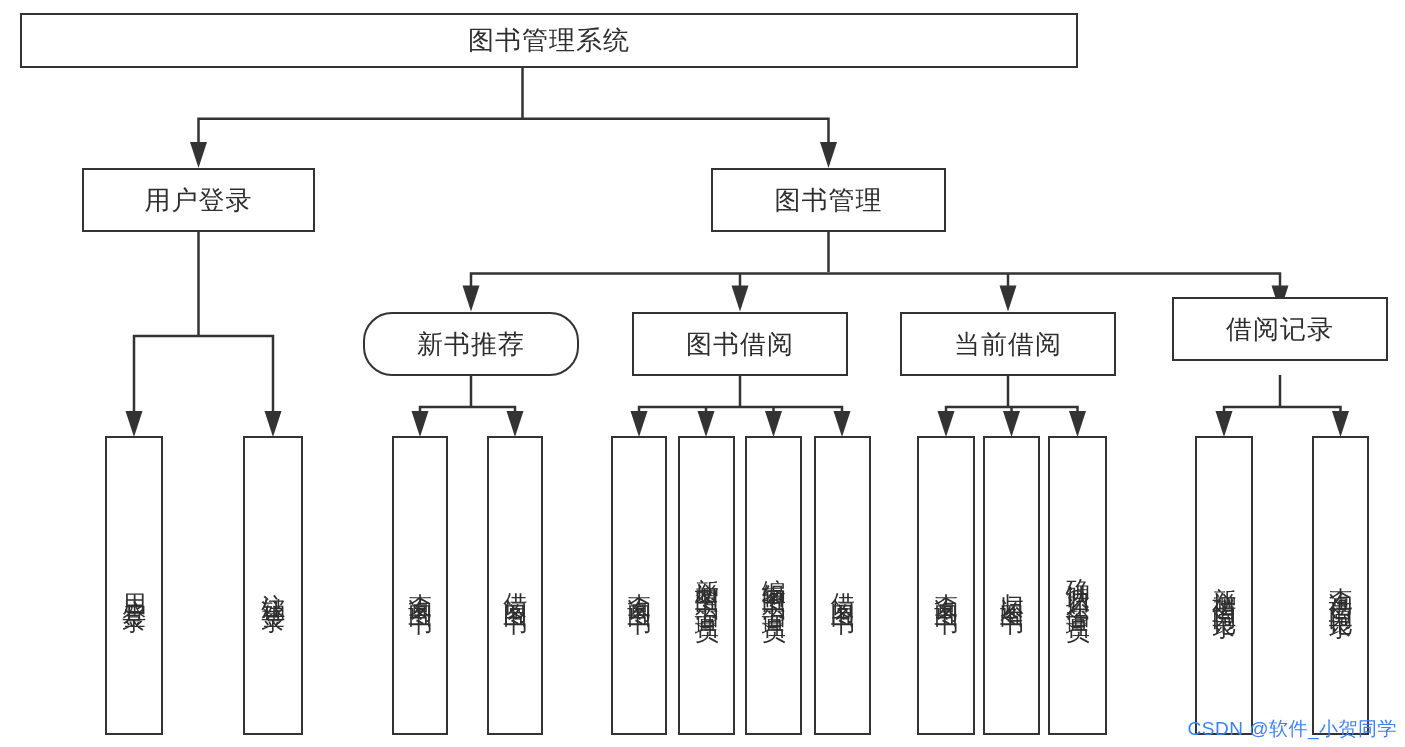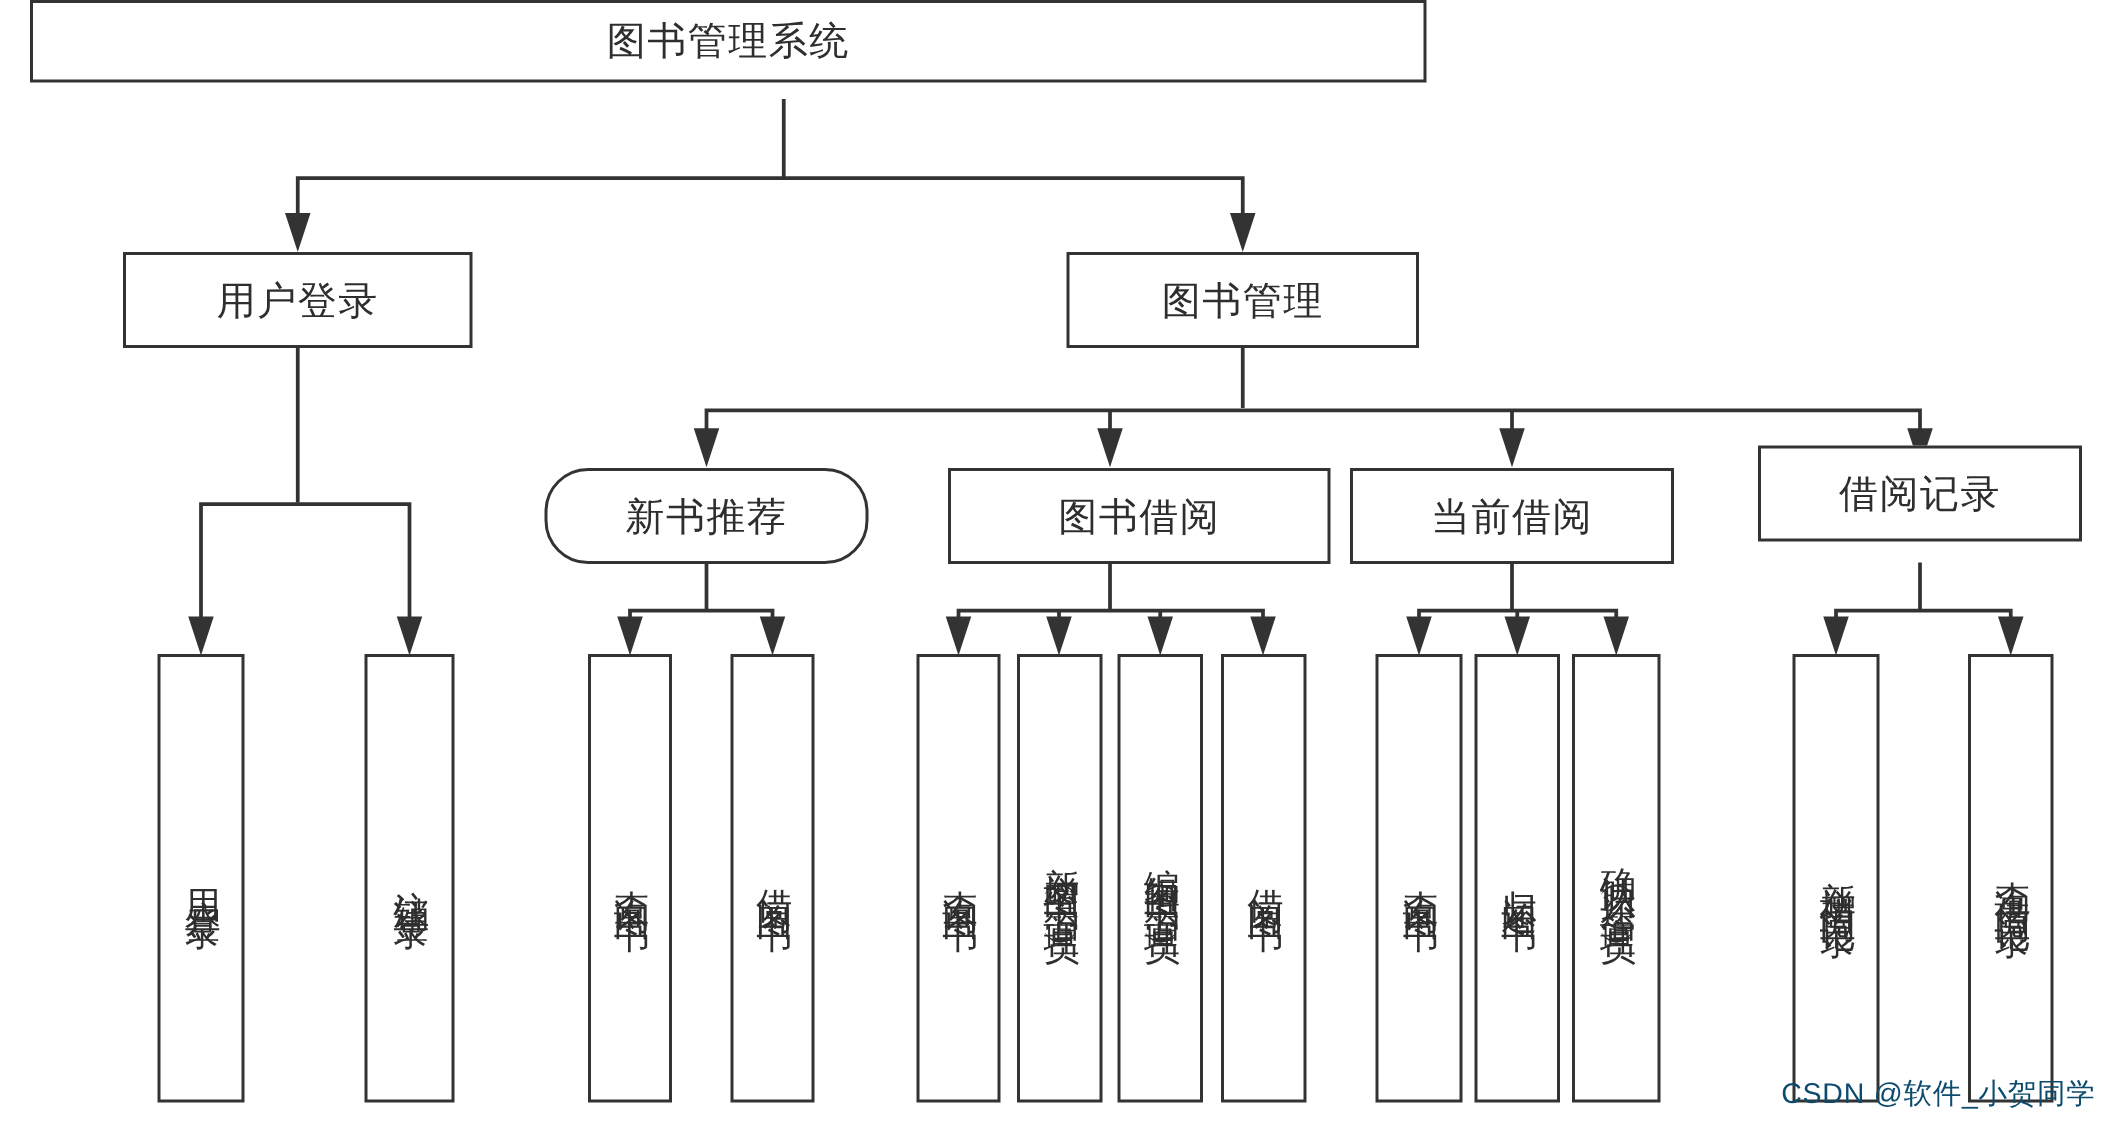--- a/index.html
+++ b/index.html
@@ -20,21 +20,21 @@
     color: #2e2e2e; z-index: 1;
   }
   .h { font-size: 26px; letter-spacing: 1px; }
   .v { font-size: 24px; }
   .v > span {
     writing-mode: vertical-rl; text-orientation: mixed;
     letter-spacing: 6px; line-height: 1.1;
   }
   .watermark {
     position: absolute; right: 8px; bottom: 5px;
-    font-size: 19px; color: #0c4a6e; z-index: 3;
+    font-size: 19px; color: #3b82f6; z-index: 3;
     letter-spacing: 0.5px; white-space: nowrap;
   }
 </style>
 </head>
 <body>
 
 <div class="stage">
 
   <svg class="wires" width="1405" height="747" viewBox="0 0 1405 747">
     <g stroke="#333333" stroke-width="2.5" fill="none">
@@ -74,35 +74,35 @@
       <polygon points="765,411 782,411 773.5,437"></polygon>
       <polygon points="833.5,411 850.5,411 842,437"></polygon>
       <polygon points="937.5,411 954.5,411 946,437"></polygon>
       <polygon points="1003,411 1020,411 1011.5,437"></polygon>
       <polygon points="1069,411 1086,411 1077.5,437"></polygon>
       <polygon points="1215.5,411 1232.5,411 1224,437"></polygon>
       <polygon points="1332,411 1349,411 1340.5,437"></polygon>
     </g>
   </svg>
 
-  <div class="box h" style="left:20px; top:0; width:931px; height:55px;">
+  <div class="box h" style="left:20px; top:13px; width:1058px; height:55px;">
     <span>图书管理系统</span>
   </div>
 
   <div class="box h" style="left:82px; top:168px; width:233px; height:64px;">
     <span>用户登录</span>
   </div>
   <div class="box h" style="left:711px; top:168px; width:235px; height:64px;">
     <span>图书管理</span>
   </div>
 
   <div class="box h" style="left:363px; top:312px; width:216px; height:64px;border-radius:29px;">
     <span>新书推荐</span>
   </div>
-  <div class="box h" style="left:632px; top:312px; width:255px; height:64px;">
+  <div class="box h" style="left:632px; top:312px; width:216px; height:64px;">
     <span>图书借阅</span>
   </div>
   <div class="box h" style="left:900px; top:312px; width:216px; height:64px;">
     <span>当前借阅</span>
   </div>
   <div class="box h" style="left:1172px; top:297px; width:216px; height:64px;">
     <span>借阅记录</span>
   </div>
 
   <div class="box v" style="left:105px; top:436px; width:58px; height:299px;">

